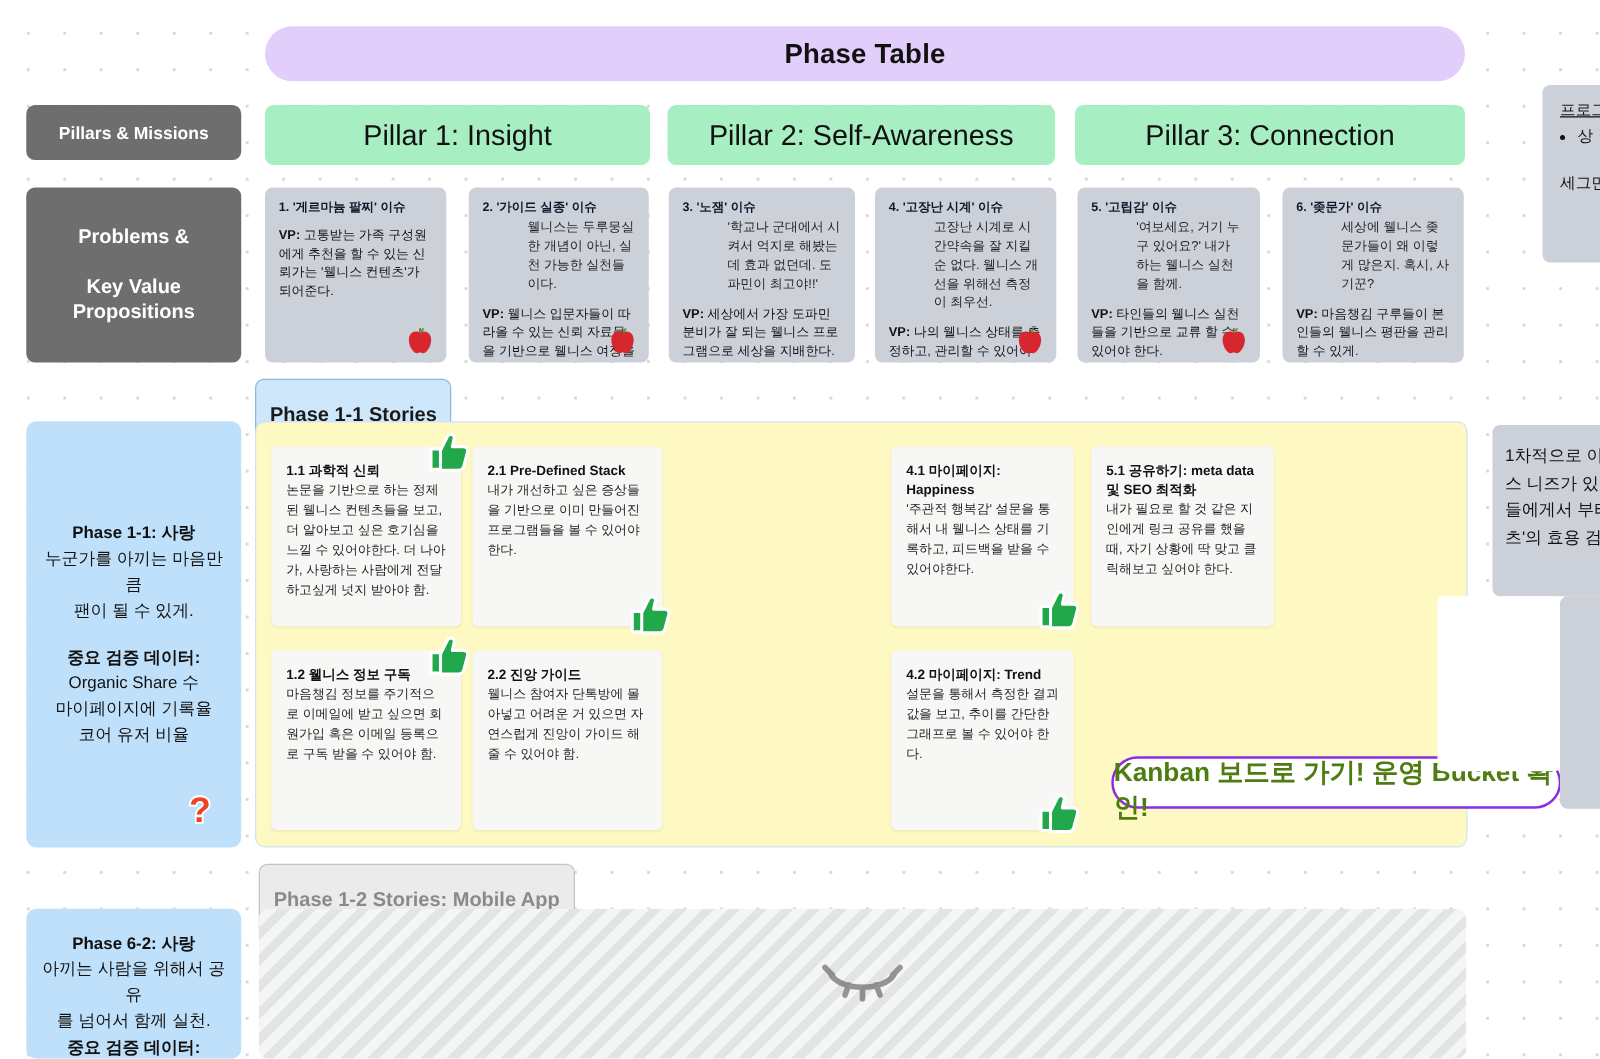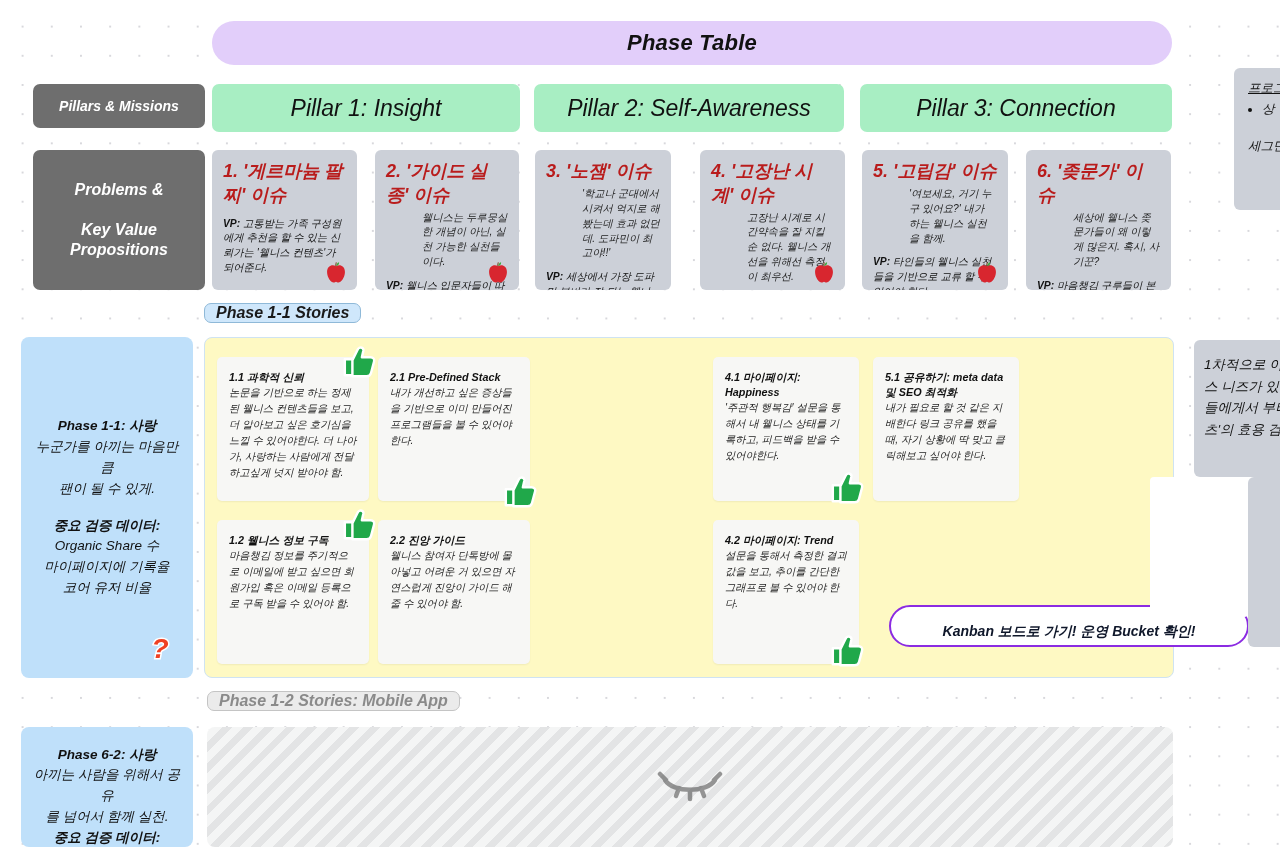--- a/index.html
+++ b/index.html
@@ -8,80 +8,80 @@
     font-family: "Liberation Sans", "DejaVu Sans", sans-serif;
   }
   body {
     position: relative;
     background-color: #ffffff;
     background-image: radial-gradient(circle, #d8d8dc 1.1px, transparent 1.2px);
     background-size: 29.2px 29.2px;
     background-position: 8px 12px;
   }
 
-  .canvas { position: absolute; inset: 0; font-style: italic; }
+  .canvas { position: absolute; inset: 0; }
 
   
   .abs { position: absolute; }
 
   
   .phase-table-banner {
     left: 212px; top: 21px; width: 960px; height: 44px;
     background: #e2cefa; border-radius: 22px;
     display: flex; align-items: center; justify-content: center;
   }
   .phase-table-banner span {
     font-size: 22px; font-weight: bold; color: #111; letter-spacing: .2px;
   }
 
   
   .dark-label {
     background: #6e6e6e; border-radius: 7px; color: #fff;
     display: flex; flex-direction: column; align-items: center; justify-content: center;
-    text-align: center; font-weight: bold; margin-left: 12px;
+    text-align: center; font-weight: bold;
   }
   .lbl-pillars { left: 21px; top: 84px; width: 172px; height: 44px; font-size: 14px; }
   .lbl-problems { left: 21px; top: 150px; width: 172px; height: 140px; font-size: 16px; line-height: 1.25; }
   .lbl-problems .ln2 { margin-top: 20px; text-align: right; }
 
   
   .pillar {
     background: #a8eec3; border-radius: 7px; height: 48px;
     display: flex; align-items: center; justify-content: center;
   }
   .pillar span { font-size: 23px; color: #111; }
   .p1 { left: 212px; top: 84px; width: 308px; }
   .p2 { left: 534px; top: 84px; width: 310px; }
   .p3 { left: 860px; top: 84px; width: 312px; }
 
   
   .prob-card {
     background: #ccd0d8; border-radius: 6px; top: 150px; height: 140px;
     padding: 10px 11px 8px 11px; overflow: hidden;
   }
-  .prob-card .ttl { font-size: 18px; font-weight: bold; color: #b91c1c; line-height: 1.32; }
+  .prob-card .ttl { font-size: 10px; font-weight: bold; color: #0f172a; line-height: 1.32; }
   .prob-card .body { font-size: 10.3px; color: #1d1d1d; line-height: 1.45; margin-top: 3px; margin-left: 36px; }
   .prob-card .vp { font-size: 10.3px; color: #111; line-height: 1.45; margin-top: 9px; }
   .prob-card .vp b { font-weight: bold; }
   .pc1 { left: 212px; width: 145px; }
   .pc2 { left: 375px; width: 144px; }
-  .pc3 { left: 535px; width: 136px; }
+  .pc3 { left: 535px; width: 149px; }
   .pc4 { left: 700px; width: 145px; }
   .pc5 { left: 862px; width: 146px; }
   .pc6 { left: 1026px; width: 145px; }
 
   
   .apple {
     position: absolute; right: 8px; bottom: 5px; width: 26px; height: 26px;
   }
 
   
   .chip {
     display: inline-flex; align-items: flex-start; justify-content: center;
-    border-radius: 7px; padding: 0 11px; font-size: 16px; font-weight: bold;
+    border-radius: 7px; padding: 20px 11px; font-size: 16px; font-weight: bold;
   }
   .chip-blue {
     left: 204px; top: 303px; background: #cfe7fb; border: 1px solid #8fb9d8; color: #1a1a1a;
   }
   .chip-grey {
     left: 207px; top: 691px; background: #ebebeb; border: 1px solid #c4c4c4; color: #8a8a8a;
   }
 
   
   .phase-side {
@@ -110,21 +110,21 @@
   .story-card .sbody { font-size: 10.3px; color: #1d1d1d; line-height: 1.55; }
 
   .thumb { position: absolute; width: 38px; height: 40px; }
 
   
   .kanban {
     left: 889px; top: 605px; width: 360px; height: 42px;
     background: #fff; border: 2.5px solid #8b2be2; border-radius: 21px;
     display: flex; align-items: center; justify-content: center;
   }
-  .kanban span { font-size: 14px; font-weight: bold; color: #0f172a; margin-top: 12px; }
+  .kanban span { font-size: 21px; font-weight: bold; color: #4d7c0f; margin-top: 12px; }
 
   
   .hatch {
     left: 207px; top: 727px; width: 966px; height: 120px;
     border-radius: 8px;
     background-color: #eceded;
     background-image: repeating-linear-gradient(-45deg,
         #e3e4e5 0px, #e3e4e5 7px, #f4f5f5 7px, #f4f5f5 15px);
     display: flex; align-items: center; justify-content: center;
   }
@@ -277,21 +277,21 @@
       <div class="sttl">4.1 마이페이지: Happiness</div>
       <div class="sbody">'주관적 행복감' 설문을 통해서 내 웰니스 상태를 기록하고, 피드백을 받을 수 있어야한다.</div>
       <svg class="thumb" style="right:-8px; bottom:-8px;" viewBox="0 0 40 42">
         <path d="M12 18l6-12c2.5-2.5 6-1 5.5 2l-1.5 7h9c3 0 4.5 2 3.8 4.5l-3.2 12c-.6 2.3-2.2 3.5-4.6 3.5H12z
                  M4 17h8v17H4z" fill="#20a84a" stroke="#ffffff" stroke-width="2.6" stroke-linejoin="round"></path>
       </svg>
     </div>
 
     <div class="story-card" style="left:668px; top:19px; width:146px; height:144px;">
       <div class="sttl">5.1 공유하기: meta data 및 SEO 최적화</div>
-      <div class="sbody">내가 필요로 할 것 같은 지배한다 링크 공유를 했을때, 자기 상황에 딱 맞고 클릭해보고 싶어야 한다.</div>
+      <div class="sbody">내가 필요로 할 것 같은 지인에게 링크 공유를 했을때, 자기 상황에 딱 맞고 클릭해보고 싶어야 한다.</div>
     </div>
 
     <div class="story-card" style="left:12px; top:182px; width:152px; height:144px;">
       <div class="sttl">1.2 웰니스 정보 구독</div>
       <div class="sbody">마음챙김 정보를 주기적으로 이메일에 받고 싶으면 회원가입 혹은 이메일 등록으로 구독 받을 수 있어야 함.</div>
       <svg class="thumb" style="right:-10px; top:-14px;" viewBox="0 0 40 42">
         <path d="M12 18l6-12c2.5-2.5 6-1 5.5 2l-1.5 7h9c3 0 4.5 2 3.8 4.5l-3.2 12c-.6 2.3-2.2 3.5-4.6 3.5H12z
                  M4 17h8v17H4z" fill="#20a84a" stroke="#ffffff" stroke-width="2.6" stroke-linejoin="round"></path>
       </svg>
     </div>

